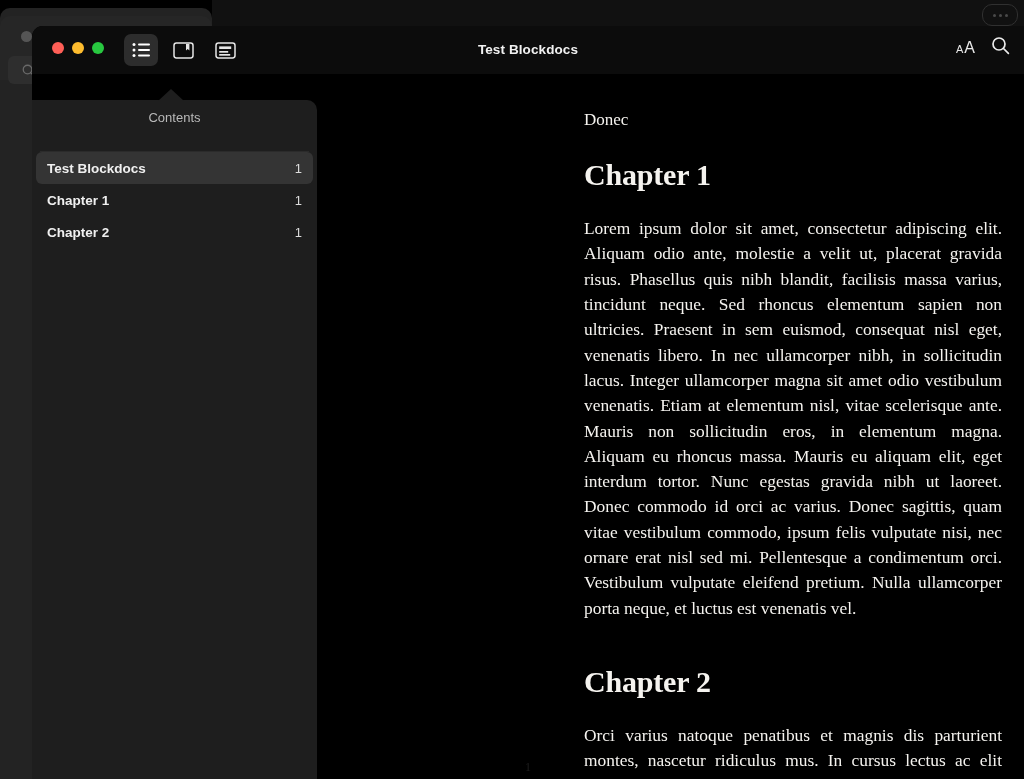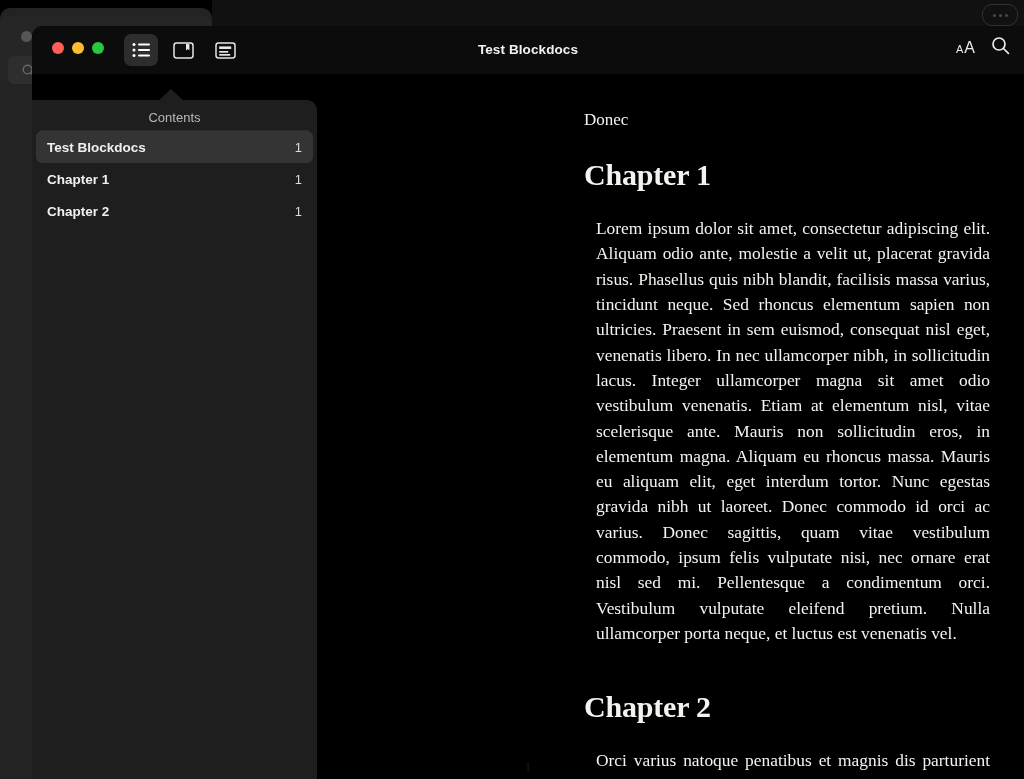--- a/index.html
+++ b/index.html
@@ -192,21 +192,21 @@
     font-size: 30px;
     font-weight: bold;
     margin: 0 0 24px 0;
     letter-spacing: -.2px;
   }
   .doc-h1.second { margin-top: 44px; }
   .doc-p {
     font-size: 17.4px;
     line-height: 1.455;
     text-align: justify;
-    margin: 12px;
+    margin: 0;
     hyphens: auto;
     -webkit-hyphens: auto;
   }
   .page-num {
     position: absolute;
     left: 0; right: 0;
     bottom: 4px;
     text-align: center;
     color: #1d1d1d;
     font-size: 12px;
@@ -230,21 +230,21 @@
     top: -11px;
     width: 0; height: 0;
     border-left: 13px solid transparent;
     border-right: 13px solid transparent;
     border-bottom: 12px solid #1e1e1e;
   }
   .pop-title {
     text-align: center;
     color: #b9b9b9;
     font-size: 13px;
-    padding: 10px 0 5px 0;
+    padding: 10px 0 26px 0;
   }
   .pop-sep {
     height: 1px;
     background: #2b2b2b;
     margin: 0 8px;
   }
   .toc-row {
     position: relative;
     display: flex;
     align-items: center;

